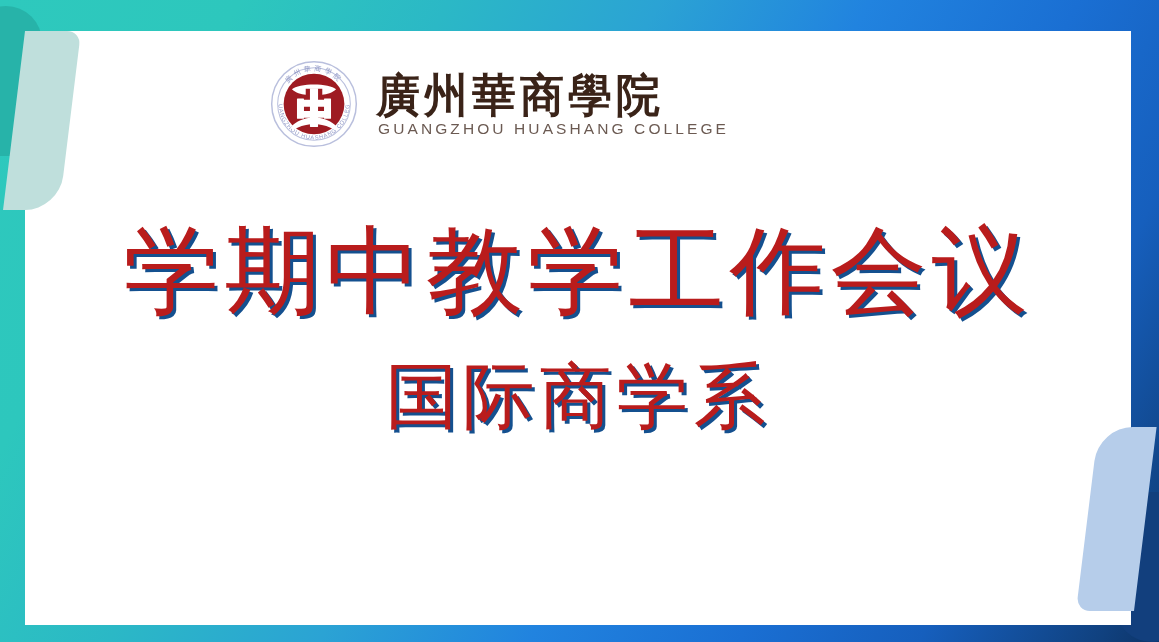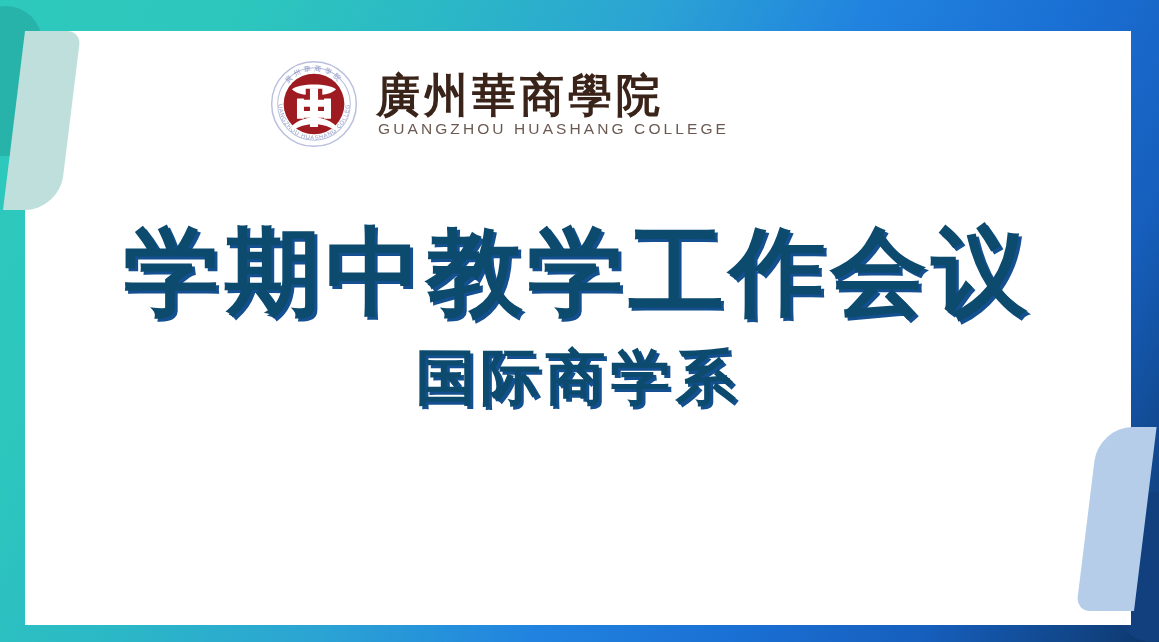--- a/index.html
+++ b/index.html
@@ -154,35 +154,35 @@
   
   .headline {
     position: absolute;
     left: 25px;
     top: 215px;
     width: 1106px;
     text-align: center;
   }
   .title-line {
     font-family: "DejaVu Serif", "Liberation Serif", serif;
-    font-weight: 700;
-    color: #0c4a6e;
+    font-weight: 400;
+    color: #b91c1c;
     text-shadow: 3px 3px 0 #14508f;
     white-space: nowrap;
   }
   .title-main {
     font-size: 96px;
     line-height: 1.18;
     letter-spacing: 5px;
   }
   .title-sub {
-    font-size: 60px;
+    font-size: 72px;
     line-height: 1.18;
     letter-spacing: 5px;
-    margin-top: 14px;
+    margin-top: 26px;
   }
 </style>
 </head>
 <body>
 
 <div id="slide">
 
   <div class="frame"></div>
 
   <div class="blob-tl-dark"></div>

